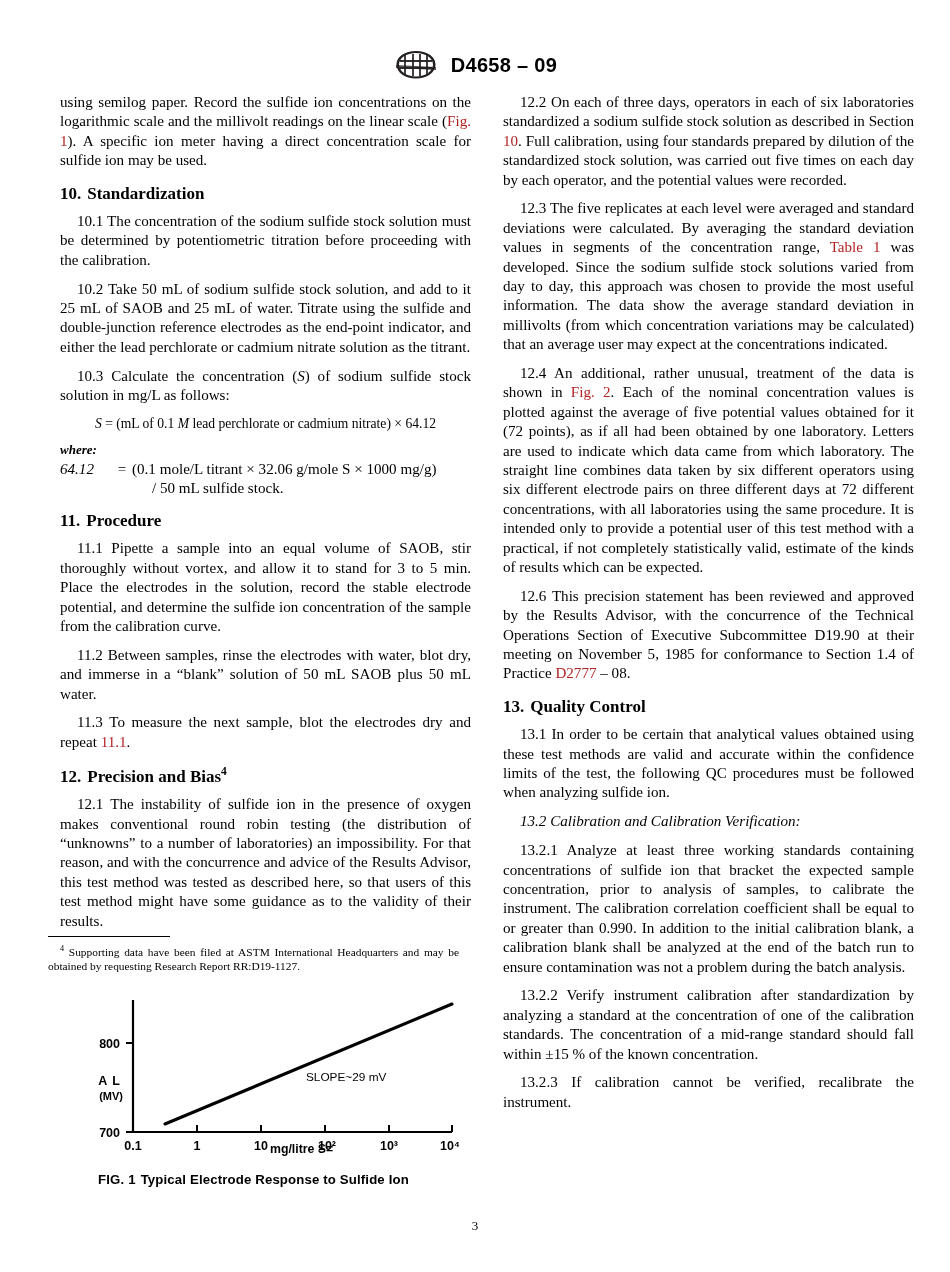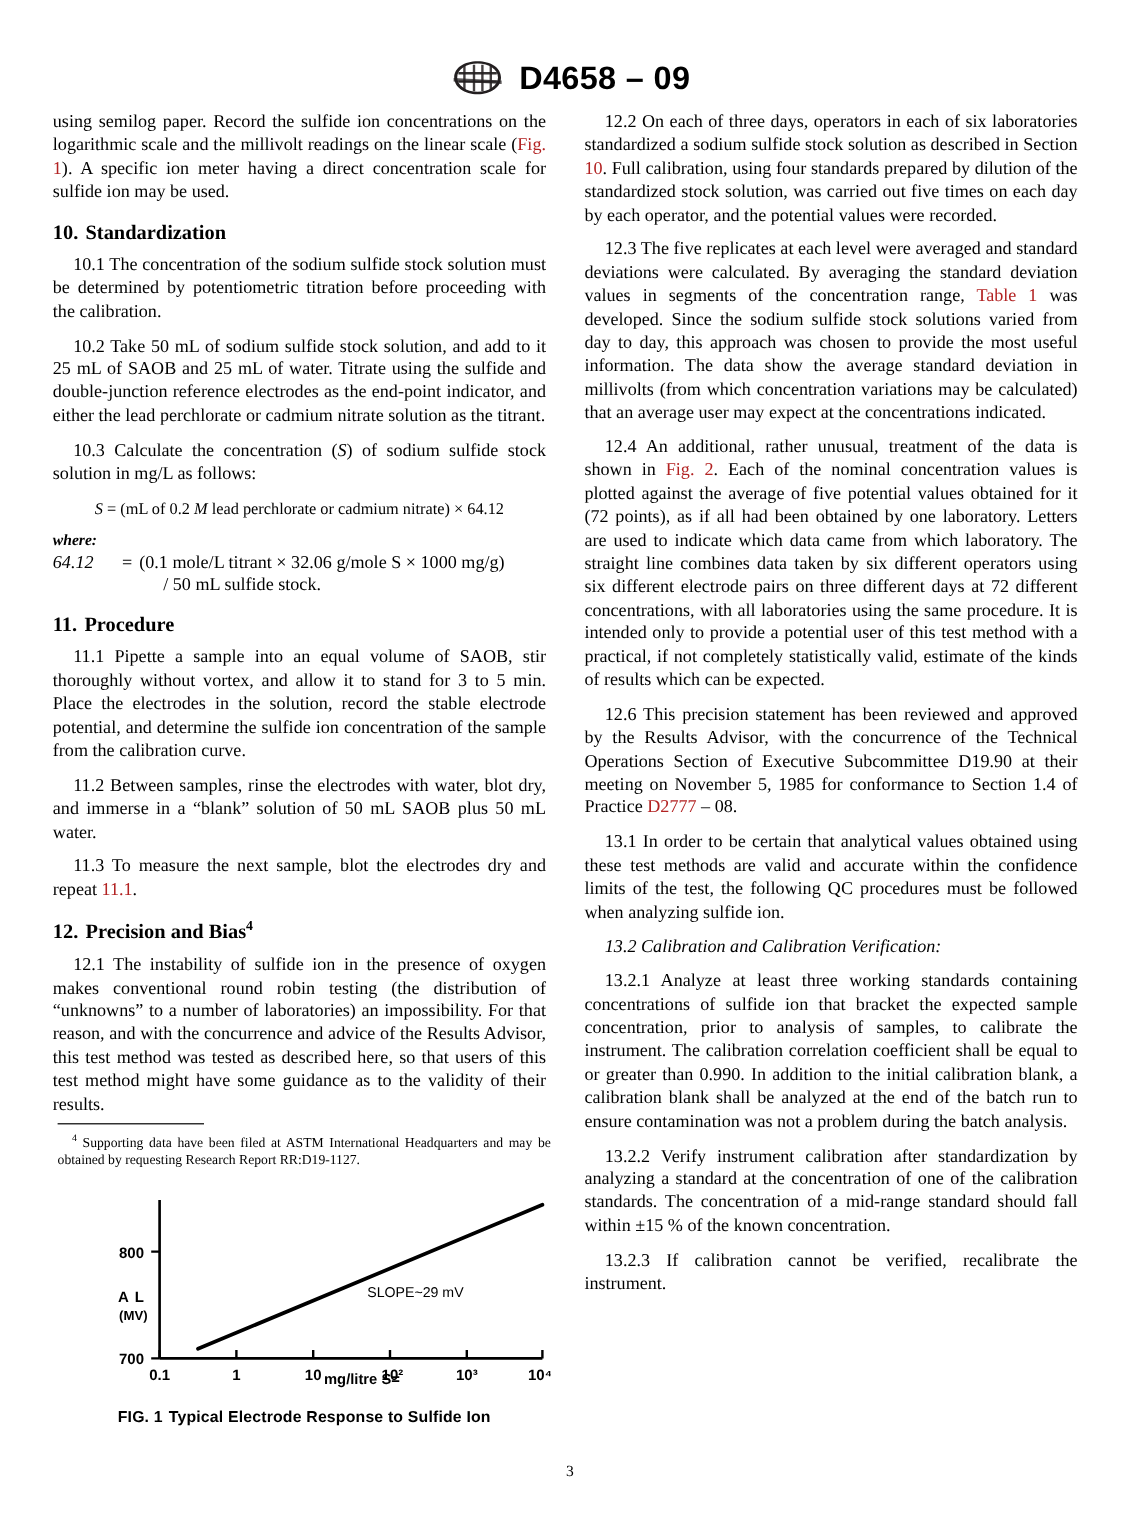--- a/index.html
+++ b/index.html
@@ -32,31 +32,31 @@
     padding-top: 44px;
     height: 42px;
   }
   .astm-logo {
     width: 46px;
     height: 30px;
     display: block;
   }
   .doc-id {
     font-family: "Liberation Sans", "DejaVu Sans", sans-serif;
-    font-size: 27px;
+    font-size: 20px;
     font-weight: bold;
     letter-spacing: 0.3px;
     color: #000;
   }
 
   
   .columns {
     position: absolute;
     top: 93px;
-    left: 44px;
+    left: 60px;
     width: 854px;
     display: flex;
     gap: 32px;
   }
   .col {
     width: 411px;
   }
 
   p.body {
     margin: 0 0 9.5px 0;
@@ -189,21 +189,21 @@
 
       <p class="body indent">10.1  The concentration of the sodium sulfide stock solution must be determined by potentiometric titration before proceeding with the calibration.</p>
 
       <p class="body indent">10.2  Take 50 mL of sodium sulfide stock solution, and add to it 25 mL of SAOB and 25 mL of water. Titrate using the sulfide and double-junction reference electrodes as the end-point indicator, and either the lead perchlorate or cadmium nitrate solution as the titrant.</p>
 
       <p class="body indent"><span>10.3  Calculate the concentration (</span><span class="it">S</span><span>) of sodium sulfide stock solution in mg/L as follows:</span></p>
 
       <div class="eq">
         <span class="it">S</span>
         <span>=</span>
-        <span>(mL of 0.2</span>
+        <span>(mL of 0.1</span>
         <span class="it">M</span>
         <span>lead perchlorate or cadmium nitrate)</span>
         <span>×</span>
         <span>64.12</span>
       </div>
 
       <p class="where-label">where:</p>
 
       <div class="where-table">
         <div class="where-row">
@@ -232,20 +232,21 @@
 
       <p class="body indent"><span>12.2  On each of three days, operators in each of six laboratories standardized a sodium sulfide stock solution as described in Section </span><span class="xref">10</span><span>. Full calibration, using four standards prepared by dilution of the standardized stock solution, was carried out five times on each day by each operator, and the potential values were recorded.</span></p>
 
       <p class="body indent"><span>12.3  The five replicates at each level were averaged and standard deviations were calculated. By averaging the standard deviation values in segments of the concentration range, </span><span class="xref">Table 1</span><span> was developed. Since the sodium sulfide stock solutions varied from day to day, this approach was chosen to provide the most useful information. The data show the average standard deviation in millivolts (from which concentration variations may be calculated) that an average user may expect at the concentrations indicated.</span></p>
 
       <p class="body indent"><span>12.4  An additional, rather unusual, treatment of the data is shown in </span><span class="xref">Fig. 2</span><span>. Each of the nominal concentration values is plotted against the average of five potential values obtained for it (72 points), as if all had been obtained by one laboratory. Letters are used to indicate which data came from which laboratory. The straight line combines data taken by six different operators using six different electrode pairs on three different days at 72 different concentrations, with all laboratories using the same procedure. It is intended only to provide a potential user of this test method with a practical, if not completely statistically valid, estimate of the kinds of results which can be expected.</span></p>
 
 
       <p class="body indent"><span>12.6  This precision statement has been reviewed and approved by the Results Advisor, with the concurrence of the Technical Operations Section of Executive Subcommittee D19.90 at their meeting on November 5, 1985 for conformance to Section 1.4 of Practice </span><span class="xref">D2777</span><span> – 08.</span></p>
 
+      <h2 class="sect"><span class="num">13.</span><span>Quality Control</span></h2>
 
       <p class="body indent">13.1  In order to be certain that analytical values obtained using these test methods are valid and accurate within the confidence limits of the test, the following QC procedures must be followed when analyzing sulfide ion.</p>
 
       <p class="body indent it">13.2  Calibration and Calibration Verification:</p>
 
       <p class="body indent">13.2.1  Analyze at least three working standards containing concentrations of sulfide ion that bracket the expected sample concentration, prior to analysis of samples, to calibrate the instrument. The calibration correlation coefficient shall be equal to or greater than 0.990. In addition to the initial calibration blank, a calibration blank shall be analyzed at the end of the batch run to ensure contamination was not a problem during the batch analysis.</p>
 
       <p class="body indent">13.2.2  Verify instrument calibration after standardization by analyzing a standard at the concentration of one of the calibration standards. The concentration of a mid-range standard should fall within ±15 % of the known concentration.</p>
 
       <p class="body indent">13.2.3  If calibration cannot be verified, recalibrate the instrument.</p>

